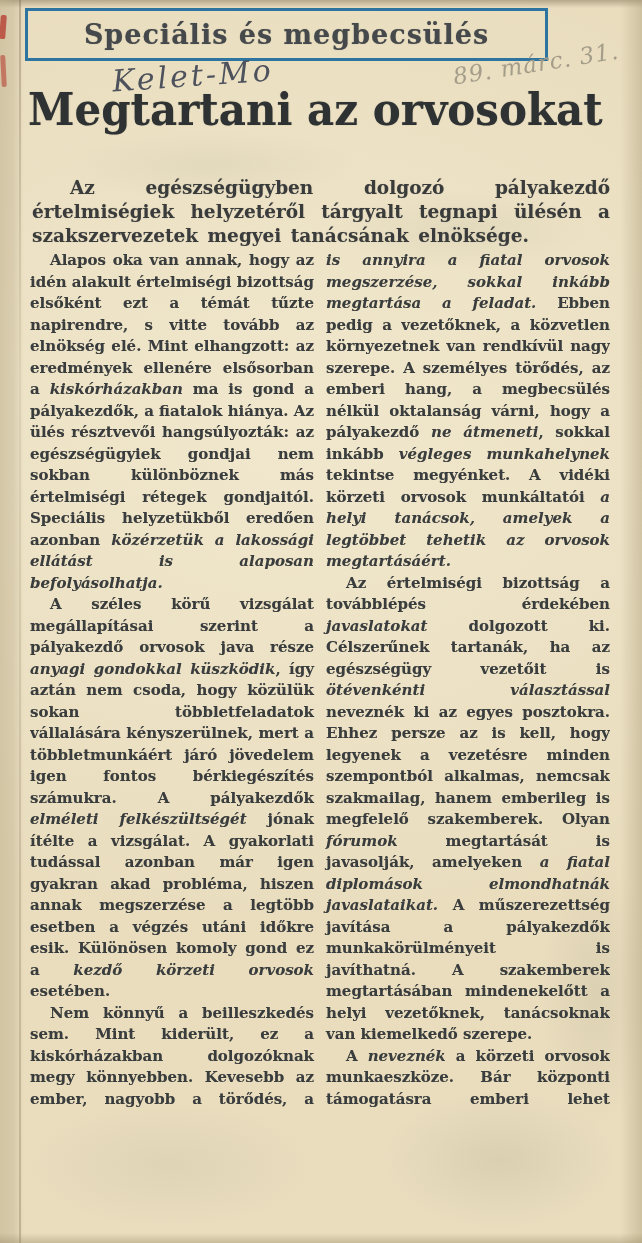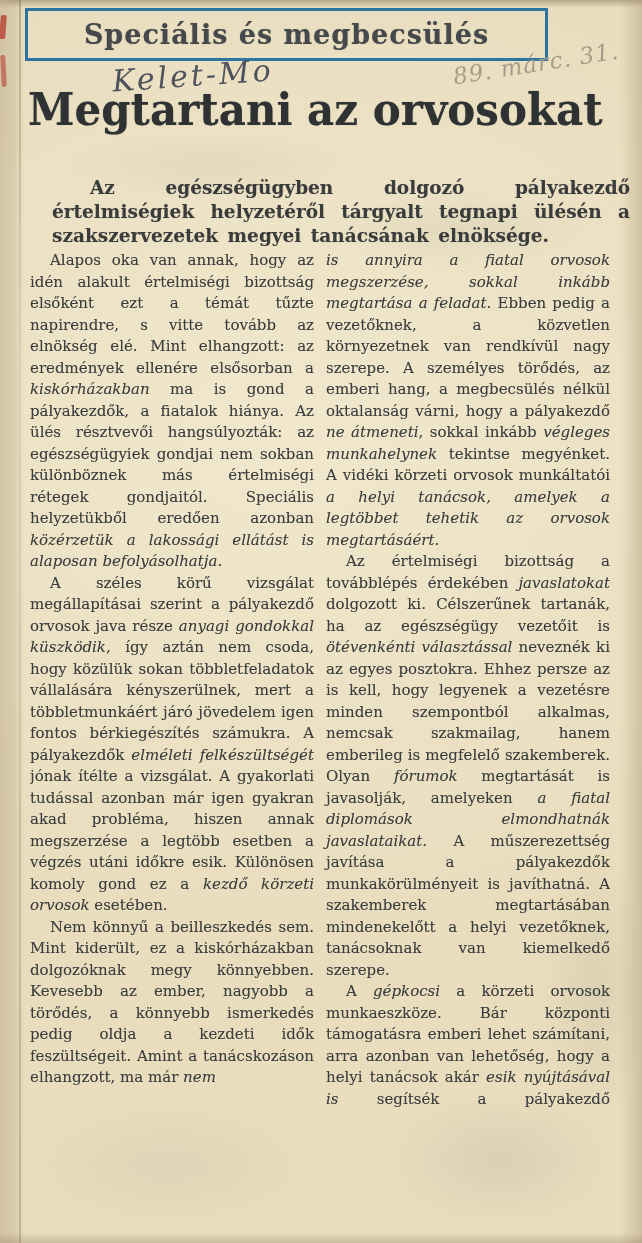--- a/index.html
+++ b/index.html
@@ -87,33 +87,33 @@
     text-shadow:0 0 1px rgba(40,40,40,.35);
     white-space:nowrap;
   }
 
   
   .lead{
     position:absolute;left:32px;top:176px;width:578px;
     font-size:18.5px;line-height:24px;font-weight:bold;color:#3a3c3c;
     text-align:justify;text-indent:38px;word-spacing:3px;
     text-shadow:0 0 1px rgba(50,50,50,.25);
-    margin-left:20px;
   }
 
   
   .cols{
     position:absolute;left:30px;top:250px;width:580px;height:860px;
     display:flex;gap:12px;overflow:hidden;
   }
   .col{
     width:284px;
     font-size:15px;line-height:21.5px;color:var(--ink);
     text-align:justify;
     text-shadow:0 0 .5px rgba(50,50,50,.3);
+    font-weight:bold;
   }
   .col p{margin:0;}
   .col p.indent{text-indent:20px;}
   .col em{font-style:italic;}
 </style>
 </head>
 <body>
 
 <div class="paper">
 
@@ -142,17 +142,17 @@
 
   <div class="cols">
     <div class="col" id="col-0">
         <p class="indent"><span>Alapos oka van annak, hogy az idén alakult értelmiségi bizottság elsőként ezt a témát tűzte napirendre, s vitte tovább az elnökség elé. Mint elhangzott: az eredmények ellenére elsősorban a </span><em>kiskórházakban</em><span> ma is gond a pályakezdők, a fiatalok hiánya. Az ülés résztvevői hangsúlyozták: az egészségügyiek gondjai nem sokban különböznek más értelmiségi rétegek gondjaitól. Speciális helyzetükből eredően azonban </span><em>közérzetük a lakossági ellátást is alaposan befolyásolhatja.</em></p>
         <p class="indent"><span>A széles körű vizsgálat megállapításai szerint a pályakezdő orvosok java része </span><em>anyagi gondokkal küszködik</em><span>, így aztán nem csoda, hogy közülük sokan többletfeladatok vállalására kényszerülnek, mert a többletmunkáért járó jövedelem igen fontos bérkiegészítés számukra. A pályakezdők </span><em>elméleti felkészültségét</em><span> jónak ítélte a vizsgálat. A gyakorlati tudással azonban már igen gyakran akad probléma, hiszen annak megszerzése a legtöbb esetben a végzés utáni időkre esik. Különösen komoly gond ez a </span><em>kezdő körzeti orvosok</em><span> esetében.</span></p>
         <p class="indent"><span>Nem könnyű a beilleszkedés sem. Mint kiderült, ez a kiskórházakban dolgozóknak megy könnyebben. Kevesebb az ember, nagyobb a törődés, a könnyebb ismerkedés pedig oldja a kezdeti idők feszültségeit. Amint a tanácskozáson elhangzott, ma már </span><em>nem</em></p>
       </div>
     <div class="col" id="col-1">
         <p><em>is annyira a fiatal orvosok megszerzése, sokkal inkább megtartása a feladat.</em><span> Ebben pedig a vezetőknek, a közvetlen környezetnek van rendkívül nagy szerepe. A személyes törődés, az emberi hang, a megbecsülés nélkül oktalanság várni, hogy a pályakezdő </span><em>ne átmeneti</em><span>, sokkal inkább </span><em>végleges munkahelynek</em><span> tekintse megyénket. A vidéki körzeti orvosok munkáltatói </span><em>a helyi tanácsok, amelyek a legtöbbet tehetik az orvosok megtartásáért.</em></p>
         <p class="indent"><span>Az értelmiségi bizottság a továbblépés érdekében </span><em>javaslatokat</em><span> dolgozott ki. Célszerűnek tartanák, ha az egészségügy vezetőit is </span><em>ötévenkénti választással</em><span> neveznék ki az egyes posztokra. Ehhez persze az is kell, hogy legyenek a vezetésre minden szempontból alkalmas, nemcsak szakmailag, hanem emberileg is megfelelő szakemberek. Olyan </span><em>fórumok</em><span> megtartását is javasolják, amelyeken </span><em>a fiatal diplomások elmondhatnák javaslataikat.</em><span> A műszerezettség javítása a pályakezdők munkakörülményeit is javíthatná. A szakemberek megtartásában mindenekelőtt a helyi vezetőknek, tanácsoknak van kiemelkedő szerepe.</span></p>
-        <p class="indent"><span>A </span><em>gépkocsi</em><span> a körzeti orvosok munkaeszköze. Bár központi támogatásra emberi lehet számítani, arra azonban van lehetőség, hogy a helyi tanácsok akár </span><em>esik nyújtásával is</em><span> segítsék a pályakezdő munkakörülményeinek javítását. </span></p>
+        <p class="indent"><span>A </span><em>neveznék</em><span> a körzeti orvosok munkaeszköze. Bár központi támogatásra emberi lehet számítani, arra azonban van lehetőség, hogy a helyi tanácsok akár </span><em>esik nyújtásával is</em><span> segítsék a pályakezdő munkakörülményeinek javítását. </span></p>
       </div>
   </div>
 
 </div>
 
 </body></html>

